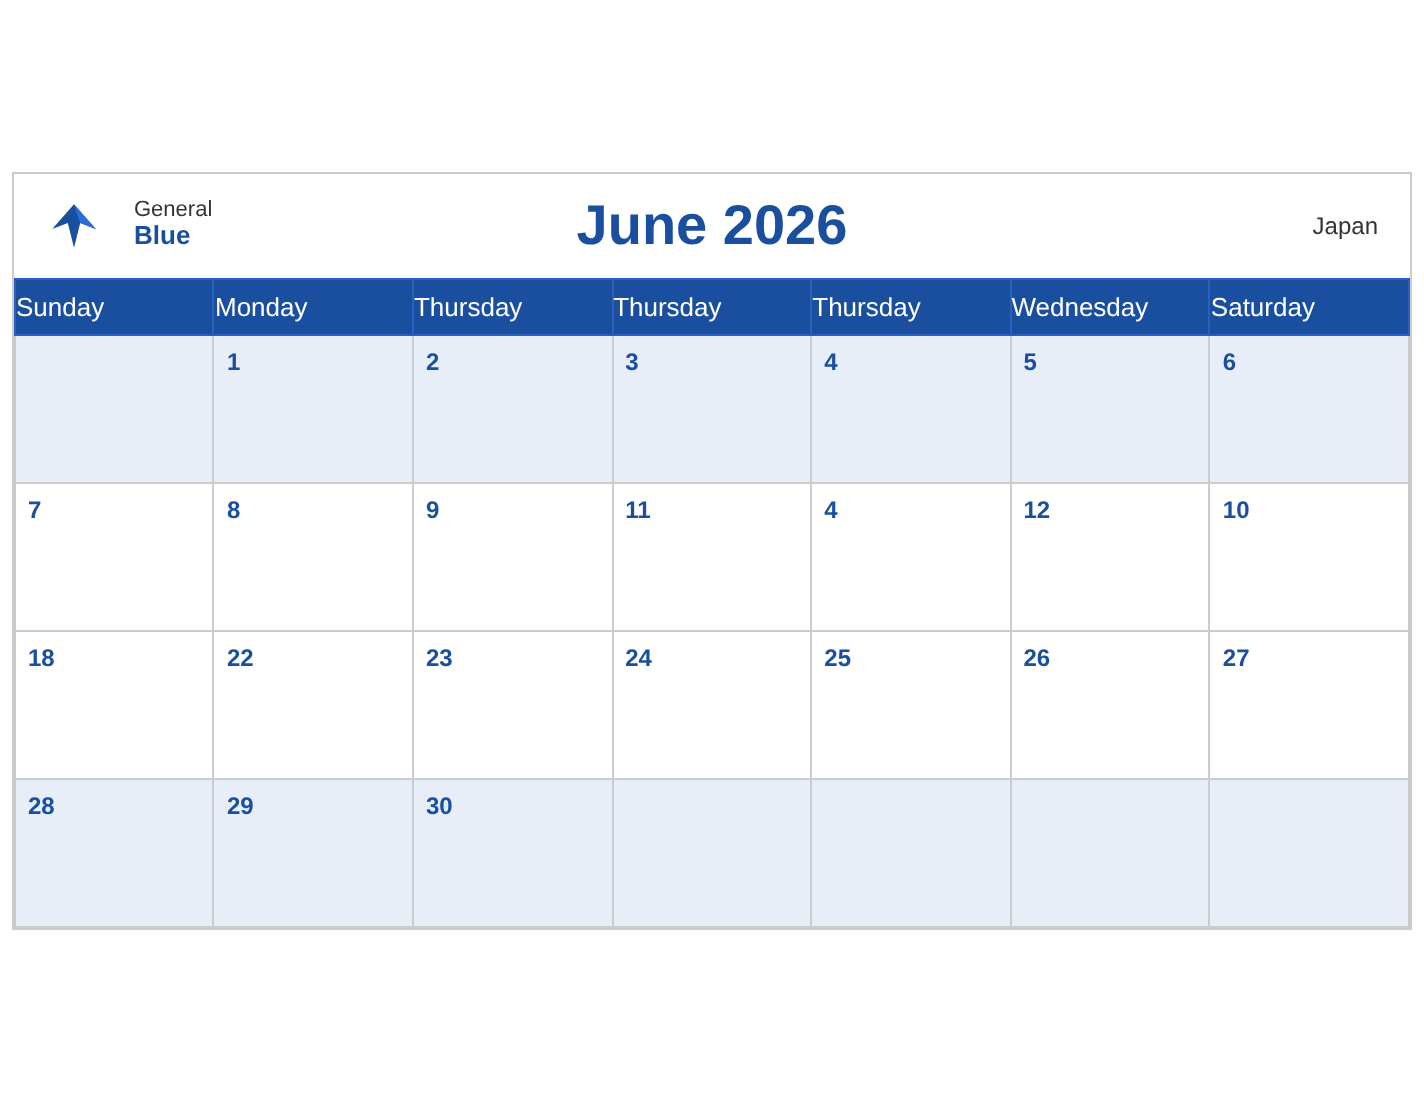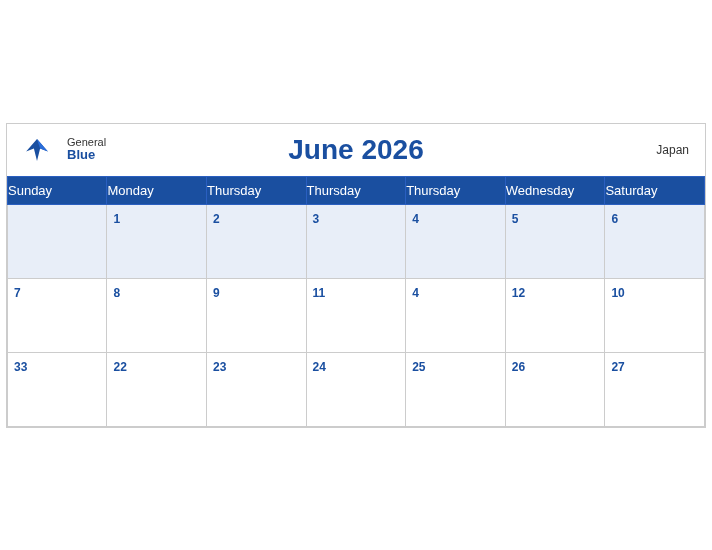--- a/index.html
+++ b/index.html
@@ -133,23 +133,32 @@
         <tr class="row-even">
           <td><span class="date-num">7</span></td>
           <td><span class="date-num">8</span></td>
           <td><span class="date-num">9</span></td>
           <td><span class="date-num">11</span></td>
           <td><span class="date-num">4</span></td>
           <td><span class="date-num">12</span></td>
           <td><span class="date-num">10</span></td>
         </tr>
         <tr class="row-even">
-          <td><span class="date-num">33</span></td>
+          <td><span class="date-num">18</span></td>
           <td><span class="date-num">22</span></td>
           <td><span class="date-num">23</span></td>
           <td><span class="date-num">24</span></td>
           <td><span class="date-num">25</span></td>
           <td><span class="date-num">26</span></td>
           <td><span class="date-num">27</span></td>
         </tr>
+        <tr class="row-odd">
+          <td><span class="date-num">28</span></td>
+          <td><span class="date-num">29</span></td>
+          <td><span class="date-num">30</span></td>
+          <td></td>
+          <td></td>
+          <td></td>
+          <td></td>
+        </tr>
       </tbody>
   </table>
 </div>
 
 </body></html>

